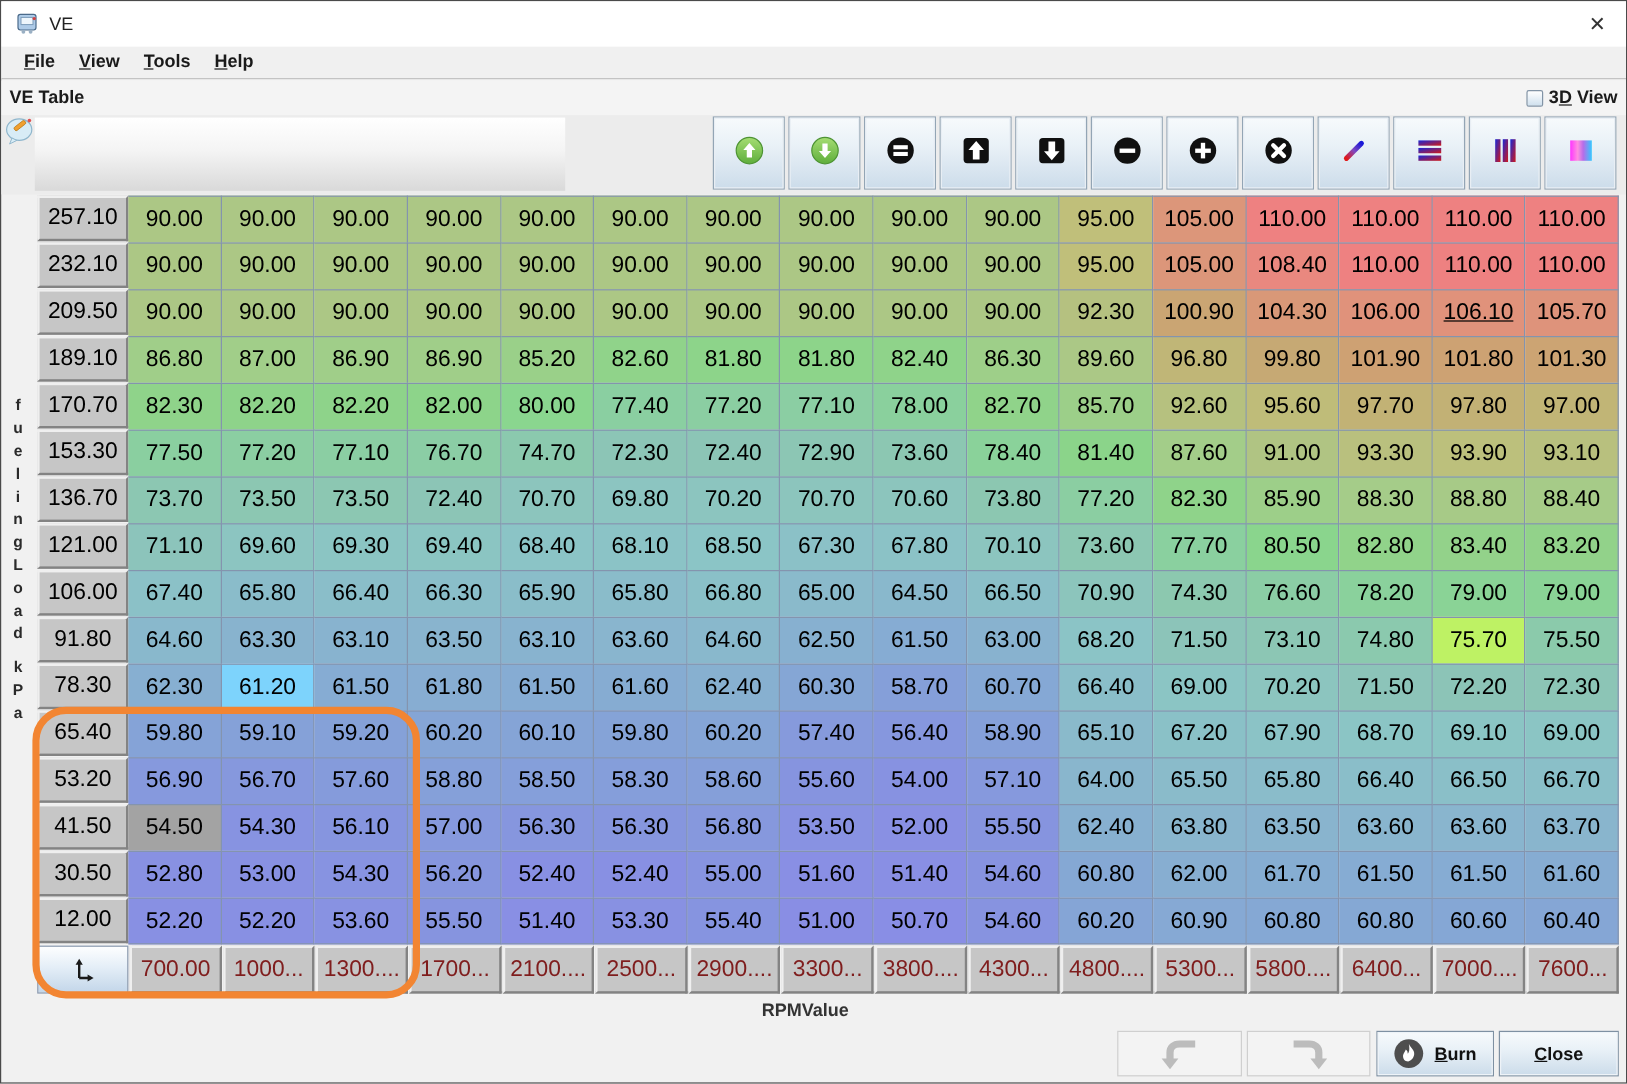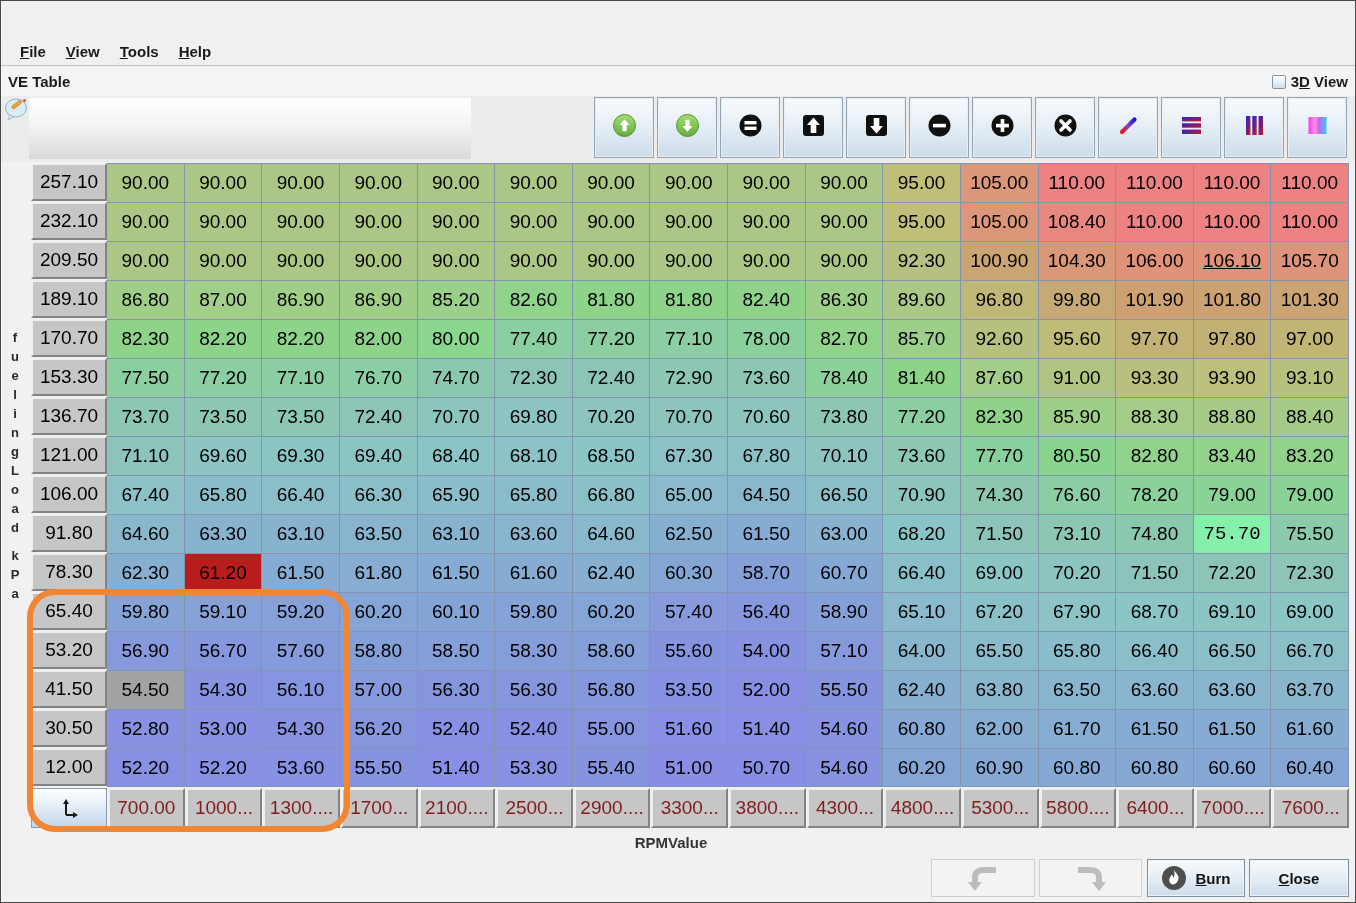--- a/index.html
+++ b/index.html
@@ -76,20 +76,31 @@
   #close-btn { left:1248px; width:100px; }
   
   .highlight-box { position:absolute; left:26px; top:588px; width:323px; height:243px;
     border:6px solid #f28532; border-radius:28px; pointer-events:none; z-index:20; }
 </style>
 </head>
 <body>
 
 <div class="window">
 
+  <div class="titlebar">
+    <svg width="20" height="20" viewBox="0 0 20 20">
+      <rect x="2" y="2" width="15" height="13" rx="2" fill="#aecbe8" stroke="#4a6a8a"></rect>
+      <rect x="4.5" y="4.5" width="10" height="6" fill="#eef6fc" stroke="#7a9ab8" stroke-width="0.8"></rect>
+      <circle cx="6.5" cy="16.5" r="1.6" fill="#9ab0c4"></circle>
+        <circle cx="12.5" cy="16.5" r="1.6" fill="#9ab0c4"></circle>
+      <circle cx="15.5" cy="5.5" r="1.4" fill="#d04040"></circle>
+    </svg>
+    <span class="app-title">VE</span>
+    <span class="close-x">✕</span>
+  </div>
 
   <div class="menubar" id="menubar">
       <div class="menu-item"><u>F</u>ile</div>
       <div class="menu-item"><u>V</u>iew</div>
       <div class="menu-item"><u>T</u>ools</div>
       <div class="menu-item"><u>H</u>elp</div>
     </div>
 
   <div class="subheader">
     <span class="panel-title">VE Table</span>
@@ -400,27 +411,27 @@
         <div class="cell" style="background: rgb(136, 179, 207);">63.10</div>
         <div class="cell" style="background: rgb(137, 181, 206);">63.60</div>
         <div class="cell" style="background: rgb(137, 184, 204);">64.60</div>
         <div class="cell" style="background: rgb(135, 176, 208);">62.50</div>
         <div class="cell" style="background: rgb(134, 172, 211);">61.50</div>
         <div class="cell" style="background: rgb(136, 178, 207);">63.00</div>
         <div class="cell" style="background: rgb(139, 196, 198);">68.20</div>
         <div class="cell" style="background: rgb(140, 196, 185);">71.50</div>
         <div class="cell" style="background: rgb(140, 198, 180);">73.10</div>
         <div class="cell" style="background: rgb(139, 201, 174);">74.80</div>
-        <div class="cell" style="background: #86efac; font-family: Liberation Mono, monospace;">75.70</div>
+        <div class="cell" style="background: #bef264;">75.70</div>
         <div class="cell" style="background: rgb(139, 202, 171);">75.50</div>
       </div>
       <div class="trow">
         <div class="ycell">78.30</div>
         <div class="cell" style="background: rgb(135, 175, 209);">62.30</div>
-        <div class="cell" style="background: #b91c1c;">61.20</div>
+        <div class="cell" style="background: #7dd3fc;">61.20</div>
         <div class="cell" style="background: rgb(134, 172, 211);">61.50</div>
         <div class="cell" style="background: rgb(135, 173, 210);">61.80</div>
         <div class="cell" style="background: rgb(134, 172, 211);">61.50</div>
         <div class="cell" style="background: rgb(134, 172, 210);">61.60</div>
         <div class="cell" style="background: rgb(135, 176, 208);">62.40</div>
         <div class="cell" style="background: rgb(133, 166, 213);">60.30</div>
         <div class="cell" style="background: rgb(133, 159, 217);">58.70</div>
         <div class="cell" style="background: rgb(133, 168, 213);">60.70</div>
         <div class="cell" style="background: rgb(138, 190, 201);">66.40</div>
         <div class="cell" style="background: rgb(139, 197, 196);">69.00</div>

